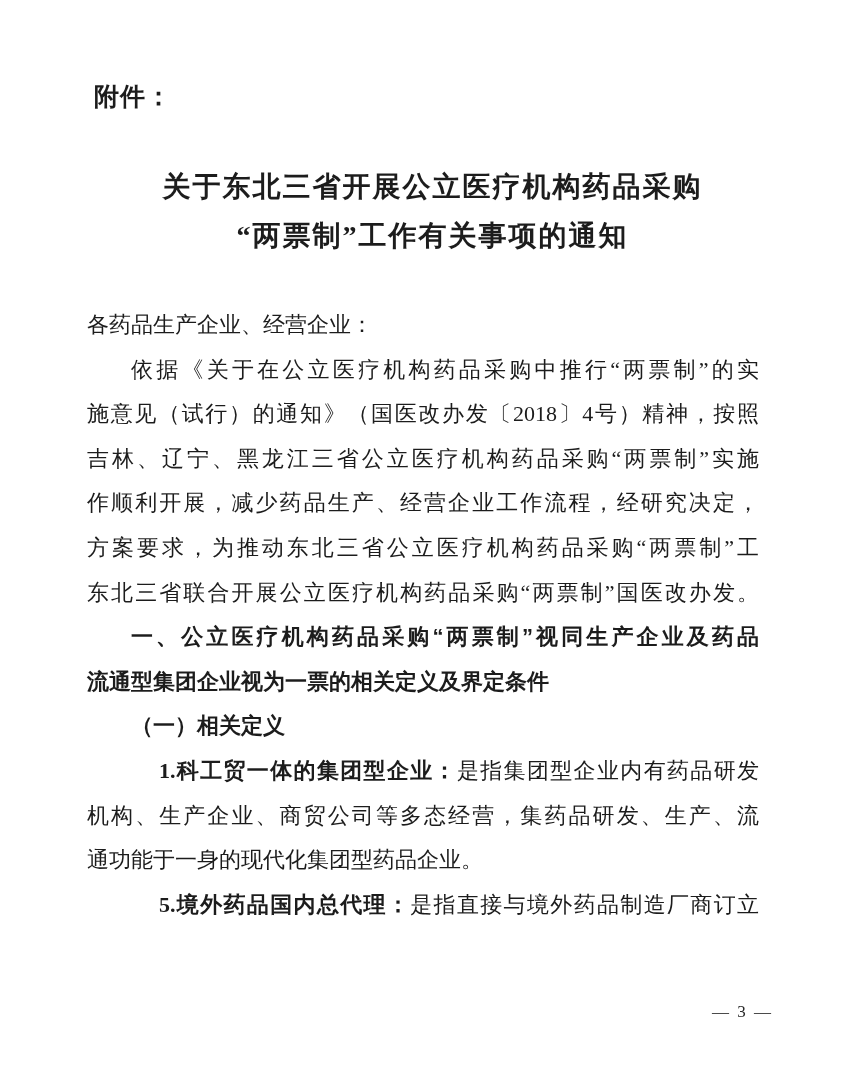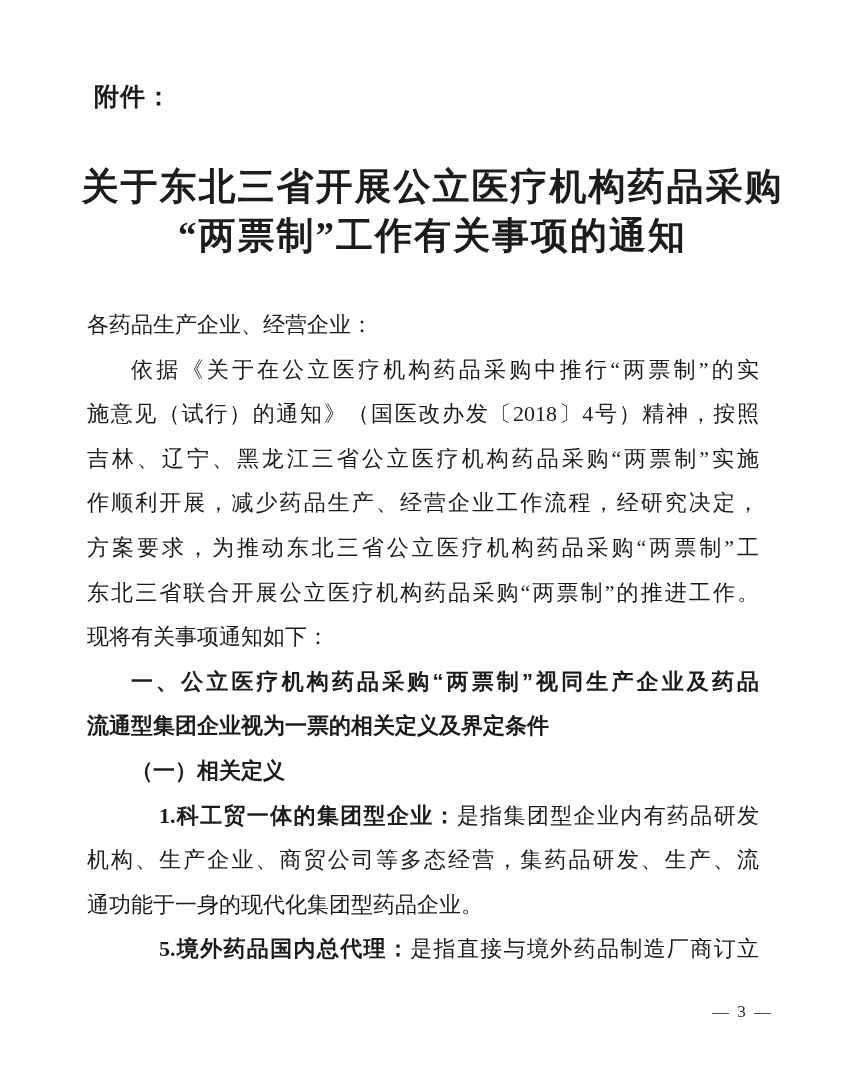--- a/index.html
+++ b/index.html
@@ -26,21 +26,21 @@
     font-family: "Liberation Sans", sans-serif;
     letter-spacing: 1px;
   }
   .title {
     position: absolute;
     left: 0;
     right: 0;
     top: 162px;
     text-align: center;
     font-weight: 700;
-    font-size: 37px;
+    font-size: 28px;
     line-height: 49px;
     letter-spacing: 2px;
     font-family: "Liberation Serif", serif;
   }
   .content {
     position: absolute;
     left: 87px;
     top: 303px;
     width: 672px;
     font-size: 22px;
@@ -86,22 +86,21 @@
     <div>“两票制”工作有关事项的通知</div>
   </div>
 
   <div class="content" id="body-lines">
       <div class="line">各药品生产企业、经营企业：</div>
       <div class="line indent fill">依据《关于在公立医疗机构药品采购中推行“两票制”的实</div>
       <div class="line fill">施意见（试行）的通知》（国医改办发〔2018〕4号）精神，按照</div>
       <div class="line fill">吉林、辽宁、黑龙江三省公立医疗机构药品采购“两票制”实施</div>
       <div class="line fill">作顺利开展，减少药品生产、经营企业工作流程，经研究决定，</div>
       <div class="line fill">方案要求，为推动东北三省公立医疗机构药品采购“两票制”工</div>
-      <div class="line fill">东北三省联合开展公立医疗机构药品采购“两票制”的推进工作。</div>
-      <div class="line">现将有关事项通知如下：</div>
+      <div class="line fill">东北三省联合开展公立医疗机构药品采购“两票制”国医改办发。</div>
       <div class="line heading indent fill">一、公立医疗机构药品采购“两票制”视同生产企业及药品</div>
       <div class="line heading">流通型集团企业视为一票的相关定义及界定条件</div>
       <div class="line heading indent">（一）相关定义</div>
       <div class="line indent fill"><b>1.科工贸一体的集团型企业：</b>是指集团型企业内有药品研发</div>
       <div class="line fill">机构、生产企业、商贸公司等多态经营，集药品研发、生产、流</div>
       <div class="line">通功能于一身的现代化集团型药品企业。</div>
       <div class="line indent fill"><b>5.境外药品国内总代理：</b>是指直接与境外药品制造厂商订立</div>
     </div>
 
   <div class="footer">— 3 —</div>

